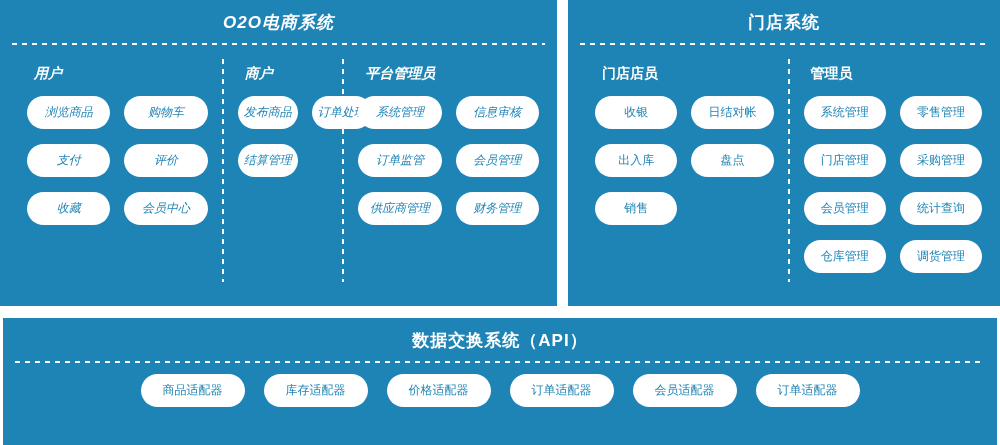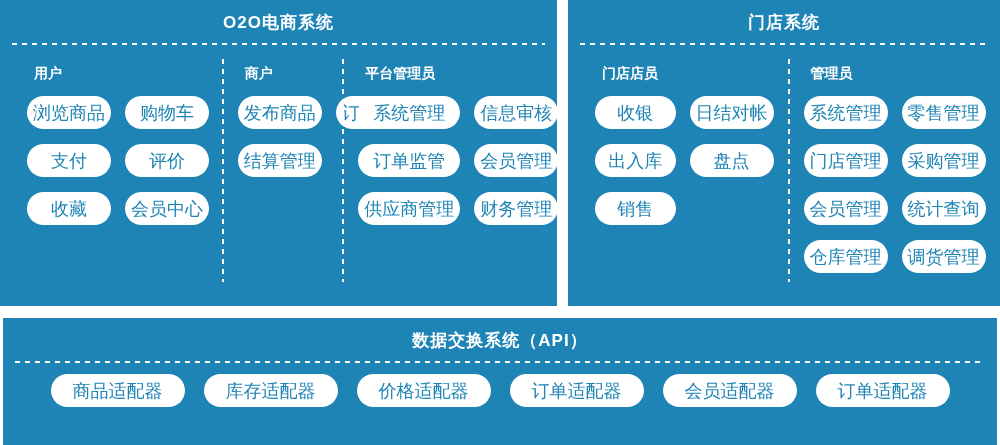--- a/index.html
+++ b/index.html
@@ -14,21 +14,21 @@
   body{
     width:1000px;height:445px;overflow:hidden;background:#ffffff;
     font-family:"Liberation Sans","DejaVu Sans",sans-serif;
   }
   .page{width:1000px;height:445px;}
   .top-row{display:flex;gap:11px;height:306px;}
   .panel{
     background:var(--panel-bg);color:var(--title-text);
     display:flex;flex-direction:column;
   }
-  .panel-left{width:557px;}
+  .panel-left{width:557px;font-style:italic;}
   .panel-right{flex:1;}
   .panel-title{
     text-align:center;font-size:17px;font-weight:600;letter-spacing:1px;
     padding:11px 0 9px;color:var(--title-text);
   }
   .dash-h{
     height:2px;margin:0 12px;flex:none;
     background:repeating-linear-gradient(90deg,var(--divider) 0 5px,transparent 5px 10px);
   }
   .groups{display:flex;flex:1;padding:12px 4px 14px 13px;}
@@ -39,21 +39,21 @@
   .group{padding:0 14px;min-width:0;}
   .group-label{
     font-size:14px;font-weight:600;color:var(--title-text);
     margin:8px 0 13px 7px;
   }
   .pill-grid{display:grid;gap:15px 14px;}
   .pill{
     background:var(--pill-bg);color:var(--pill-text);
     height:33px;border-radius:17px;
     display:flex;align-items:center;justify-content:center;
-    font-size:18px;white-space:nowrap;padding:0 6px;
+    font-size:12px;white-space:nowrap;padding:0 6px;
   }
   .panel-api{
     margin:12px 3px 0;height:127px;
   }
   .api-row{
     display:flex;justify-content:center;gap:19px;
     padding:11px 10px 0;
   }
   .api-pill{padding:0 22px;height:33px;border-radius:17px;}
 </style>

